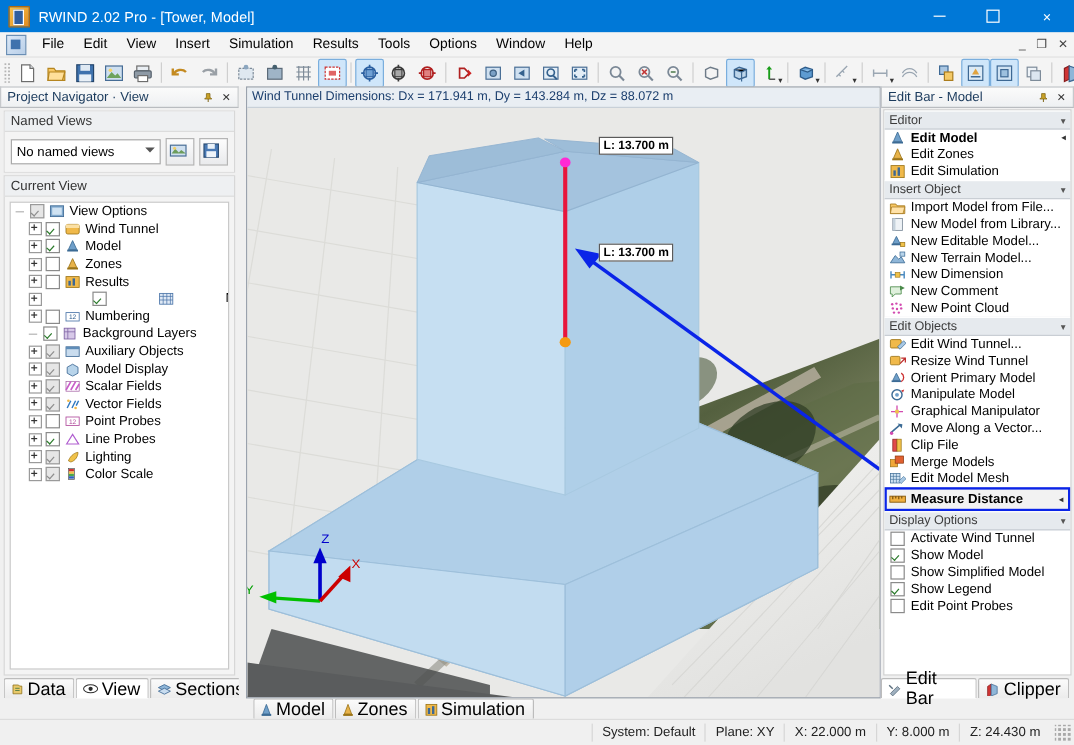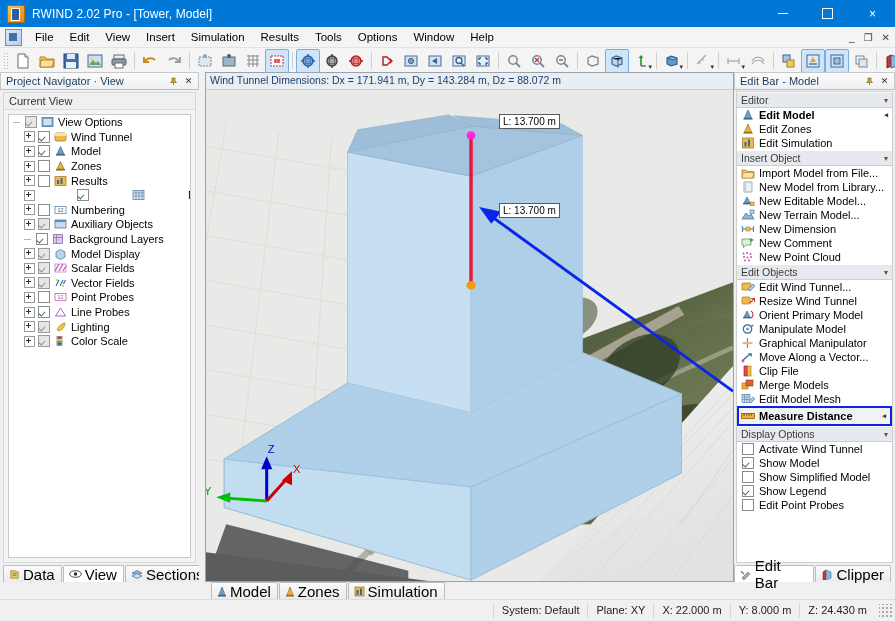--- a/index.html
+++ b/index.html
@@ -116,21 +116,21 @@
 
   
   .viewport{position:absolute;left:205px;top:0;right:161px;bottom:0;
             border:1px solid #9aa2ad;background:#e9e9e7;overflow:hidden;}
   .vp-banner{position:absolute;left:0;top:0;right:0;height:15px;background:#e9eef3;
              border-bottom:1px solid #c8d0d8;font-size:10.5px;color:#1c3f6e;
              padding:1px 0 0 4px;z-index:5;}
   .scene{position:absolute;left:0;top:14px;right:0;bottom:0;}
 
   .lbl{position:absolute;background:#fff;border:1px solid #5a5a5a;color:#000;
-       font-size:10px;font-weight:normal;padding:0 3px;line-height:13px;height:13px;white-space:nowrap;z-index:9;}
+       font-size:10px;font-weight:bold;padding:0 3px;line-height:13px;height:13px;white-space:nowrap;z-index:9;}
 
   
   .rightdock{position:absolute;right:0;top:0;width:161px;bottom:0;background:#f0f0f0;
              display:flex;flex-direction:column;}
   .ebbody{flex:1;margin:1px 2px 0 2px;border:1px solid #cfcfcf;background:#fff;overflow:hidden;min-height:0;}
   .sect{background:#e6eaee;border-top:1px solid #fff;border-bottom:1px solid #c9ced4;
         font-size:10.5px;color:#3b3b3b;padding:1px 4px;display:flex;align-items:center;}
   .sect .sp{flex:1;}
   .sect .cv{font-size:8px;color:#555;}
   .erow{display:flex;align-items:center;height:14px;padding-left:4px;font-size:11px;white-space:nowrap;}
@@ -447,20 +447,43 @@
         <span class="sp"></span>
         <span class="pinbtn">
           <svg width="9" height="9" viewBox="0 0 9 9">
               <path d="M3 1h3v3l1.5 1.5H1.5L3 4z" fill="#c9a227" stroke="#7a6010" stroke-width=".6"></path>
               <path d="M4.5 5.5V8" stroke="#7a6010" stroke-width=".8"></path>
             </svg>
         </span>
         <span class="xbtn">✕</span>
       </div>
 
+      <div class="grpbox">
+        <div class="grptitle">Named Views</div>
+        <div class="grpbody">
+          <div class="combo">
+            <span>No named views</span>
+            <span class="arw"></span>
+          </div>
+          <div class="sqbtn">
+            <svg width="16" height="14" viewBox="0 0 16 14" style="position:absolute;left:2px;top:3px">
+                <rect x="1" y="2" width="13" height="9" fill="#cfe0f0" stroke="#4a6f96"></rect>
+                <path d="M2 9l3-4 3 3 2-2 4 3z" fill="#6d9d5c"></path>
+                <circle cx="4.5" cy="4.5" r="1.3" fill="#f0cf6a"></circle>
+              </svg>
+          </div>
+          <div class="sqbtn">
+            <svg width="16" height="14" viewBox="0 0 16 14" style="position:absolute;left:2px;top:3px">
+                <rect x="1" y="1" width="12" height="11" fill="#4a7ab5" stroke="#2b4d74"></rect>
+                <rect x="4" y="1" width="6" height="4" fill="#e9f1f8"></rect>
+                <rect x="3" y="7" width="8" height="5" fill="#eef4fa"></rect>
+              </svg>
+          </div>
+        </div>
+      </div>
 
       <div class="treewrap">
         <div class="grptitle">Current View</div>
         <div class="tree" id="tree">
             <div class="trow" style="padding-left: 4px;">
               <span class="exp none"></span>
               <span class="cbx gry"></span>
               <span class="ticon"><svg width="13" height="12" viewBox="0 0 13 12">
                   <rect x="1" y="1.5" width="11" height="9" fill="#7fa8cd" stroke="#3d6894" stroke-width=".7"></rect>
                   <rect x="2.5" y="3" width="8" height="6" fill="#cfe2f2"></rect>
@@ -516,36 +539,36 @@
             <div class="trow" style="padding-left: 15px;">
               <span class="exp"></span>
               <span class="cbx"></span>
               <span class="ticon"><svg width="13" height="12" viewBox="0 0 13 12">
                   <rect x="1" y="2.5" width="11" height="7" fill="#fff" stroke="#4a74a8" stroke-width=".7"></rect>
                   <text x="6.5" y="8" font-size="5.5" text-anchor="middle" fill="#2a5a8c" font-family="Liberation Sans, sans-serif">12</text>
                 </svg></span>
               <span>Numbering</span>
             </div>
             <div class="trow" style="padding-left: 15px;">
+              <span class="exp none"></span>
+              <span class="cbx ck"></span>
+              <span class="ticon"><svg width="13" height="12" viewBox="0 0 13 12">
+                  <rect x="1.5" y="1.5" width="9" height="9" fill="#d7c9e8" stroke="#7a5fa0" stroke-width=".7"></rect>
+                  <path d="M1.5 4.5h9M4.5 1.5v9" stroke="#7a5fa0" stroke-width=".6"></path>
+                </svg></span>
+              <span>Background Layers</span>
+            </div>
+            <div class="trow" style="padding-left: 15px;">
               <span class="exp"></span>
               <span class="cbx gry"></span>
               <span class="ticon"><svg width="13" height="12" viewBox="0 0 13 12">
                   <rect x="1" y="2" width="11" height="8" fill="#c9dcee" stroke="#3d6894" stroke-width=".7"></rect>
                   <rect x="1" y="2" width="11" height="2" fill="#5f8db8"></rect>
                 </svg></span>
               <span>Auxiliary Objects</span>
-            </div>
-            <div class="trow" style="padding-left: 15px;">
-              <span class="exp none"></span>
-              <span class="cbx ck"></span>
-              <span class="ticon"><svg width="13" height="12" viewBox="0 0 13 12">
-                  <rect x="1.5" y="1.5" width="9" height="9" fill="#d7c9e8" stroke="#7a5fa0" stroke-width=".7"></rect>
-                  <path d="M1.5 4.5h9M4.5 1.5v9" stroke="#7a5fa0" stroke-width=".6"></path>
-                </svg></span>
-              <span>Background Layers</span>
             </div>
             <div class="trow" style="padding-left: 15px;">
               <span class="exp"></span>
               <span class="cbx gry"></span>
               <span class="ticon"><svg width="13" height="12" viewBox="0 0 13 12">
                   <path d="M2 4l4.5-2.5L11 4v5L6.5 11.5 2 9z" fill="#b8d4ea" stroke="#3d6894" stroke-width=".7"></path>
                 </svg></span>
               <span>Model Display</span>
             </div>
             <div class="trow" style="padding-left: 15px;">

